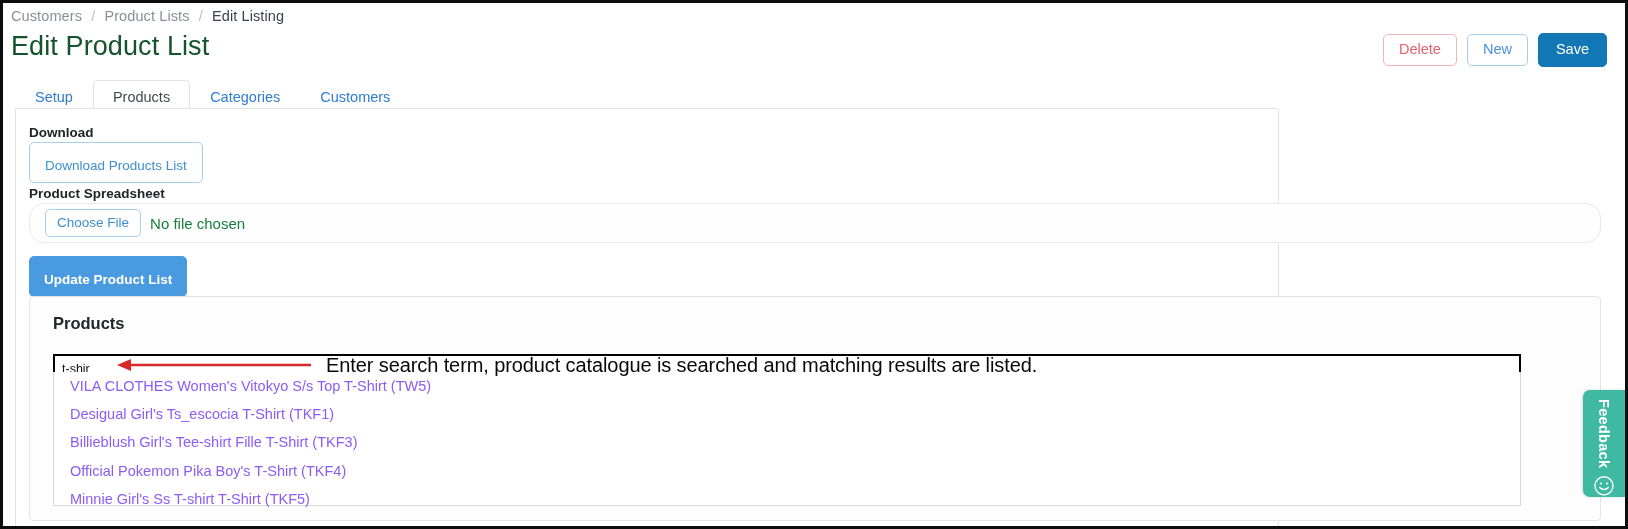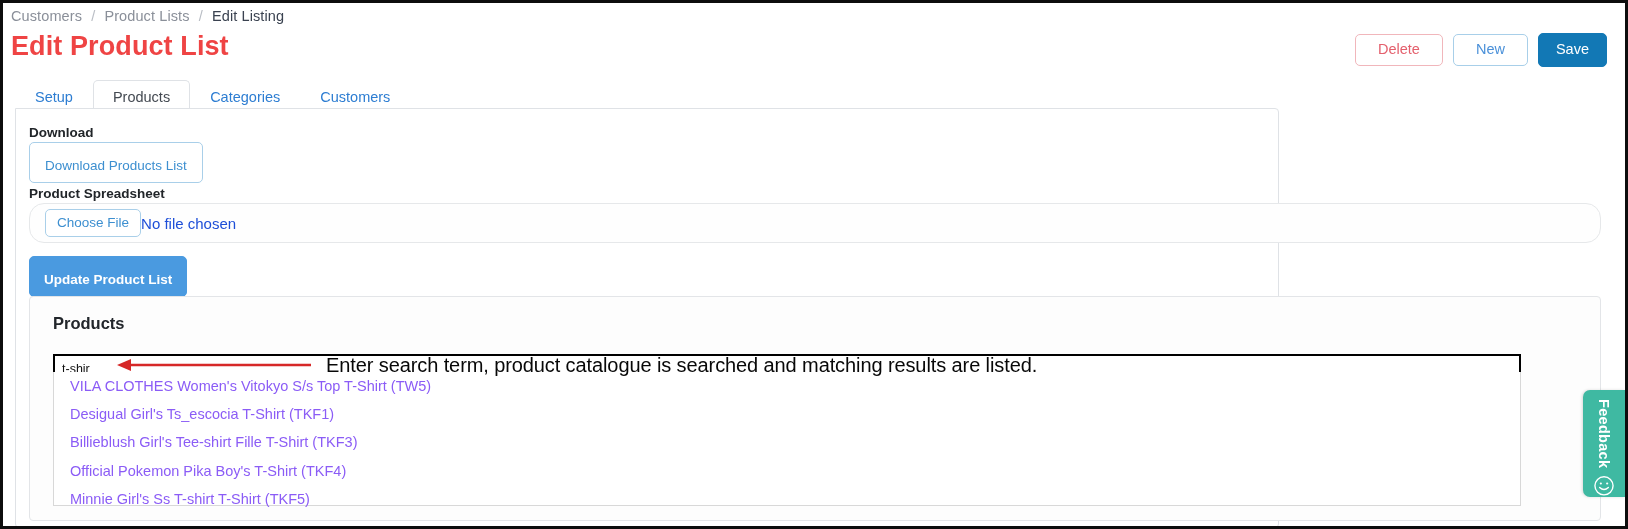--- a/index.html
+++ b/index.html
@@ -22,30 +22,30 @@
     position: absolute; left: 8px; top: 5px;
     font-size: 14.5px; color: #8a8f99;
     letter-spacing: .1px; white-space: nowrap;
   }
   #breadcrumb .crumb-link { color: #8a8f99; cursor: pointer; }
   #breadcrumb .sep { color: #b9bdc4; margin: 0 5px; }
   #breadcrumb .crumb-current { color: #3a4250; }
   
   #page-title {
     position: absolute; left: 8px; top: 28px;
-    font-size: 27px; color: #ef4444; font-weight: 700;
+    font-size: 27px; color: #14532d; font-weight: 400;
     letter-spacing: .1px;
   }
   
   #header-actions {
     position: absolute; right: 18px; top: 30px;
     display: flex; gap: 10px; align-items: center;
   }
   .hbtn {
-    font-size: 14.5px; border-radius: 5px; padding: 7px 22px 8px;
+    font-size: 14.5px; border-radius: 5px; padding: 7px 15px 8px;
     background: #fff; cursor: pointer; line-height: 1; white-space: nowrap;
   }
   .hbtn.delete { color: #e4606d; border: 1px solid #f1b6bb; }
   .hbtn.new    { color: #4a90d9; border: 1px solid #a8cfe9; }
   .hbtn.save   { color: #ffffff; background: #1278b5; border: 1px solid #1278b5; padding: 8px 17px 9px; }
   
   #tabs {
     position: absolute; left: 12px; top: 76px;
     display: flex; align-items: flex-end; gap: 0;
   }
@@ -84,21 +84,21 @@
     background: #fefefe; border: 1px solid #e6e8ea; border-radius: 15px;
     display: flex; align-items: center;
   }
   #choose-file-btn {
     margin-left: 15px;
     font-size: 13.5px; color: #3d8fd0; background: #fff;
     border: 1px solid #a9cfe9; border-radius: 5px;
     padding: 6px 11px 7px; cursor: pointer; line-height: 1;
   }
   #file-chosen-text {
-    font-size: 15px; color: #1d4ed8;
+    margin-left: 9px; font-size: 15px; color: #15803d;
   }
   #update-btn {
     position: absolute; left: 13px; top: 147px;
     font-size: 13.5px; color: #ffffff; background: #4a9ae0;
     border: 1px solid #4a9ae0; border-radius: 5px;
     padding: 16px 14px 9px; cursor: pointer; line-height: 1;
     font-weight: bold;
   }
   
   #products-card {

